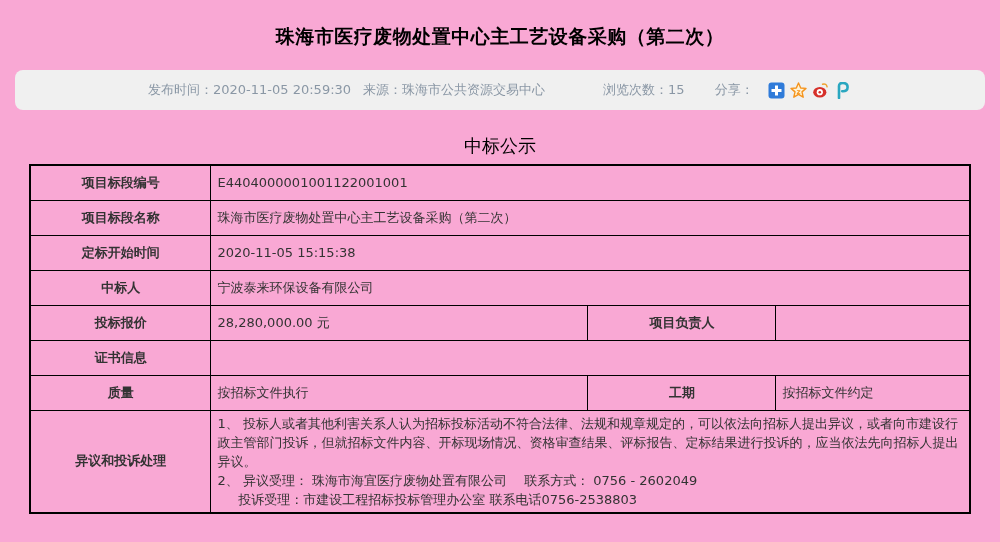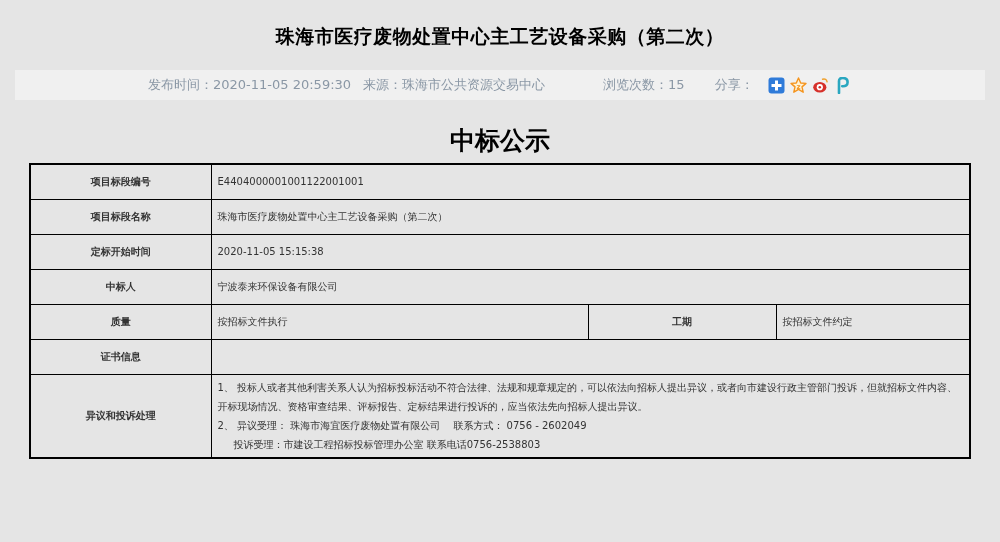--- a/index.html
+++ b/index.html
@@ -1,46 +1,46 @@
 <!DOCTYPE html>
 <html><head>
 <meta charset="utf-8">
 <style>
   * { box-sizing: border-box; margin: 0; padding: 0; }
   html,body { background:#fff; width:1000px; font-family:"DejaVu Sans","Liberation Sans",sans-serif; }
-  .page { width:1000px; height:542px; position:relative; background:#e5e5e5; overflow:hidden; }
+  .page { width:1000px; height:542px; position:relative; background:#f9a8d4; overflow:hidden; }
 
   .page-title {
     text-align:center; font-size:19px; font-weight:bold; color:#000;
     padding-top:24px; letter-spacing:0.5px;
   }
 
   .meta-bar {
-    margin:20px 15px 0 15px; height:30px; background:#f0f0f0;
-    display:flex; align-items:center; font-size:13px; color:#8a97a5;
+    margin:20px 15px 0 15px; height:40px; background:#f0f0f0;
+    display:flex; align-items:center; font-size:13px; color:#8a97a5;border-radius:8px;
   }
   .meta-item { white-space:nowrap; }
   .m-publish { margin-left:133px; }
   .m-source  { margin-left:12px; }
   .m-views   { margin-left:58px; }
   .m-share   { margin-left:30px; }
   .share-icons { display:flex; align-items:center; margin-left:14px; gap:5px; }
   .share-icons .icn { width:17px; height:17px; display:inline-flex; cursor:pointer; }
 
   .section-title {
-    text-align:center; font-size:25px; font-weight:bold; color:#000;
+    text-align:center; font-size:18px; font-weight:normal; color:#000;
     margin-top:24px; margin-bottom:6px;
   }
 
   table.bid-table {
     width:940px; margin:0 auto; border-collapse:collapse;
     border:2px solid #000; table-layout:fixed;
   }
   table.bid-table td {
-    border:1px solid #000; font-size:10px; color:#333;
+    border:1px solid #000; font-size:13px; color:#333;
     height:35px; padding:3px 6px; overflow:hidden;
   }
   td.lbl {
     font-weight:bold; text-align:center; color:#000; font-size:14px;
     font-family:"DejaVu Sans","Liberation Sans",sans-serif;
   }
   td.val { text-align:left;margin-left:12px; }
   td.objection-val { padding:6px 8px; line-height:19px; height:auto; }
   .obj-line3 { padding-left:1.6em; }
 
@@ -108,28 +108,34 @@
     </tr>
     <tr>
       <td class="lbl">定标开始时间</td>
       <td class="val" colspan="3">2020-11-05 15:15:38</td>
     </tr>
     <tr>
       <td class="lbl">中标人</td>
       <td class="val" colspan="3">宁波泰来环保设备有限公司</td>
     </tr>
     <tr>
+      <td class="lbl">投标报价</td>
+      <td class="val">28,280,000.00 元</td>
+      <td class="lbl">项目负责人</td>
+      <td class="val"></td>
+    </tr>
+    <tr>
+      <td class="lbl">证书信息</td>
+      <td class="val" colspan="3"></td>
+    </tr>
+    <tr>
       <td class="lbl">质量</td>
       <td class="val">按招标文件执行</td>
       <td class="lbl">工期</td>
       <td class="val">按招标文件约定</td>
-    </tr>
-    <tr>
-      <td class="lbl">证书信息</td>
-      <td class="val" colspan="3"></td>
     </tr>
     <tr>
       <td class="lbl">异议和投诉处理</td>
       <td class="val objection-val" colspan="3">
         <div>1、 投标人或者其他利害关系人认为招标投标活动不符合法律、法规和规章规定的，可以依法向招标人提出异议，或者向市建设行政主管部门投诉，但就招标文件内容、开标现场情况、资格审查结果、评标报告、定标结果进行投诉的，应当依法先向招标人提出异议。</div>
         <div>2、 异议受理： 珠海市海宜医疗废物处置有限公司　 联系方式： 0756 - 2602049</div>
         <div class="obj-line3">投诉受理：市建设工程招标投标管理办公室 联系电话0756-2538803</div>
       </td>
     </tr>
   </tbody>

